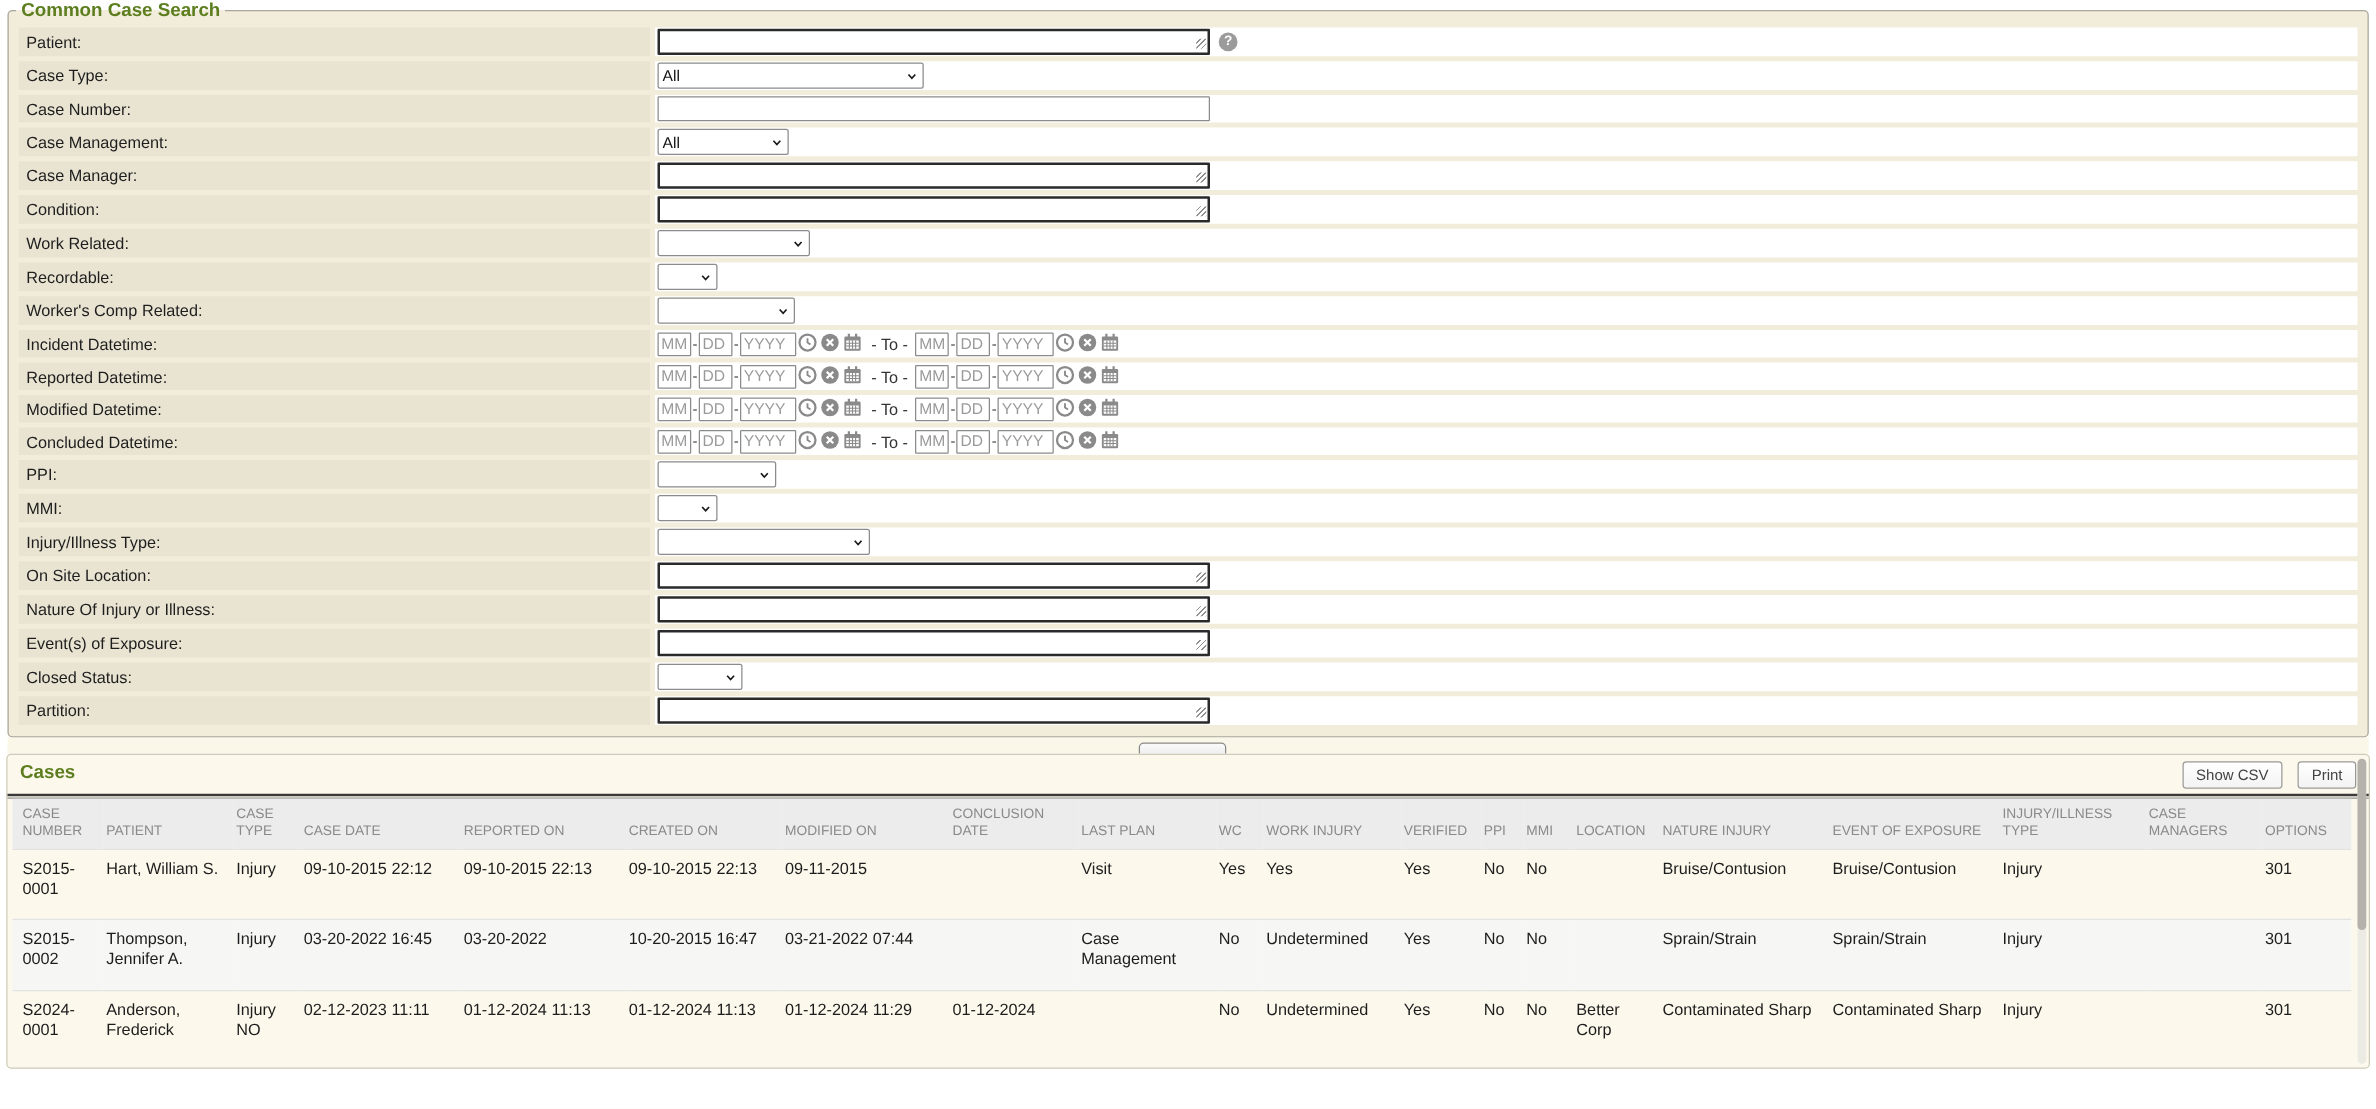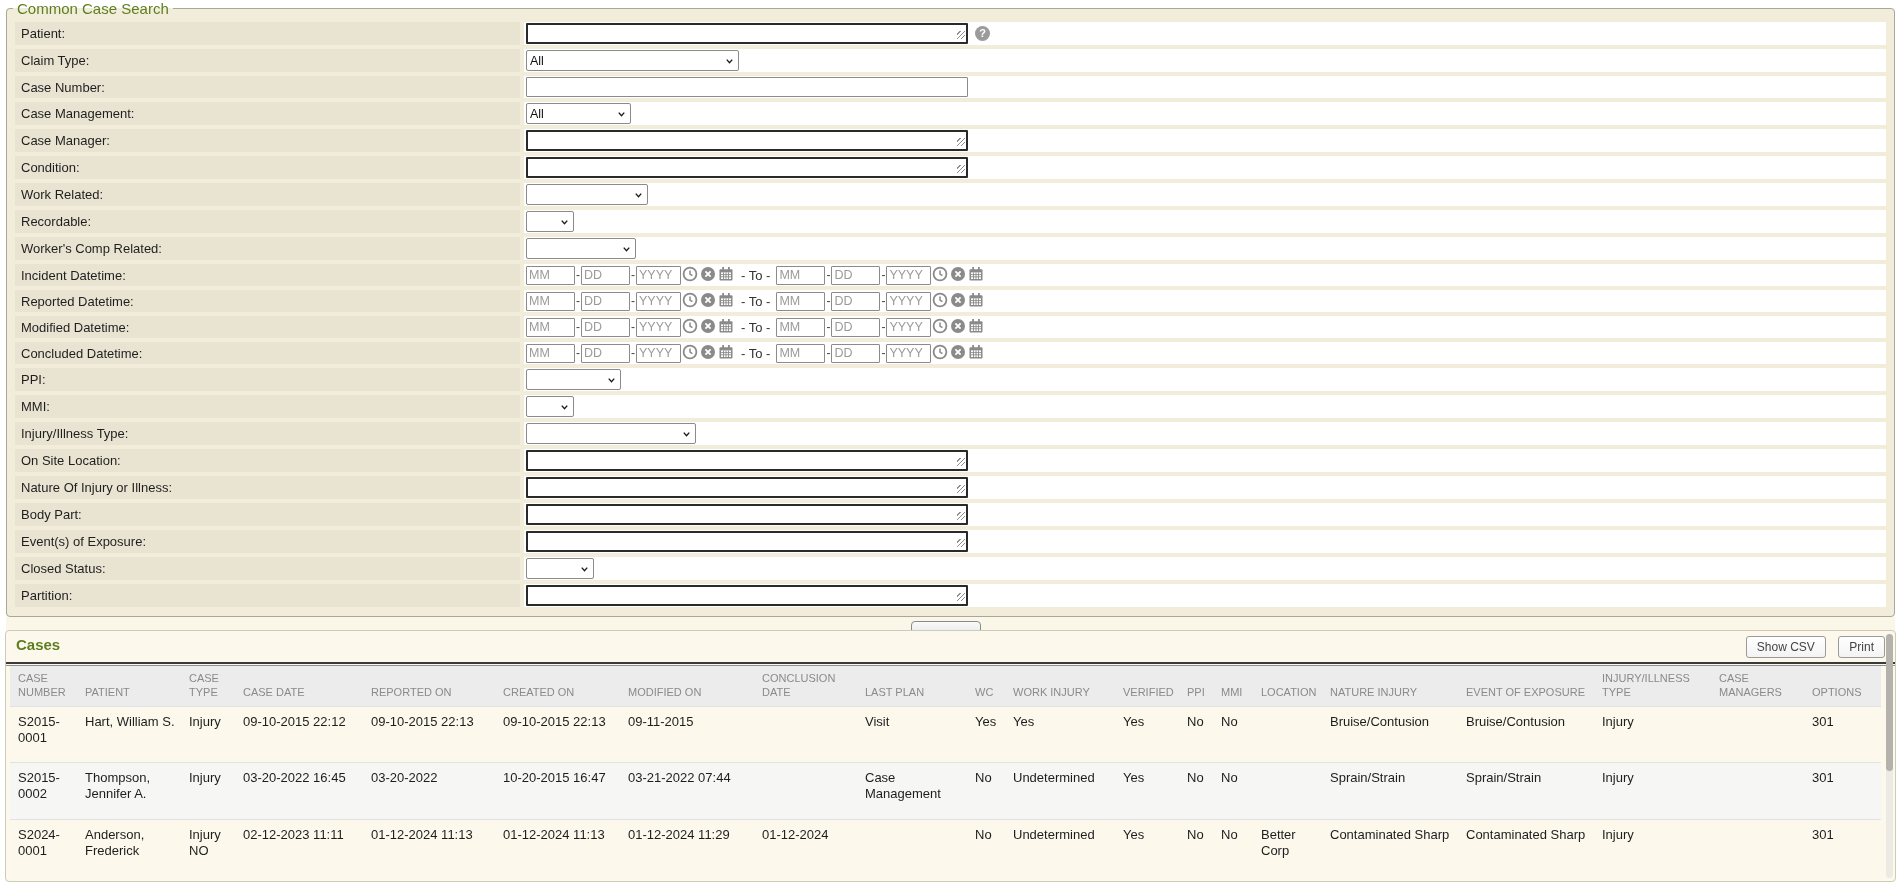--- a/index.html
+++ b/index.html
@@ -3,21 +3,21 @@
 <meta charset="utf-8">
 <style>
   * { box-sizing: border-box; }
   html,body { margin:0; padding:0; }
   body { font-family:"Liberation Sans", sans-serif; background:#ffffff; }
   .page { position:relative; width:1901px; height:887px; overflow:hidden; background:#fff; }
 
   
   fieldset.search { margin:0 6px 0 6px; border:1px solid #a9a69c; border-radius:4px;
     background:#f2edda; padding:1px 4px 5px 4px; }
-  fieldset.search legend { font-size:15px; font-weight:normal; color:#5d7e1f; padding:0 4px; margin-left:2px; }
+  fieldset.search legend { font-size:15px; font-weight:bold; color:#5d7e1f; padding:0 4px; margin-left:2px; }
   table.form { width:100%; border-spacing:4px 4px; table-layout:fixed; }
   td.lbl { background:#e9e4d2; padding:2px 2px 2px 6px; font-size:13px; color:#1e1e1e; height:22px; }
   td.val { background:#ffffff; padding:1px 1px 1px 2px; white-space:nowrap; }
 
   .ta-wrap { position:relative; display:inline-block; vertical-align:middle; }
   textarea.ta { width:442px; height:21px; border:2px solid #2a2a2a; border-radius:1px; resize:none;
     font-family:"Liberation Sans",sans-serif; font-size:13px; padding:1px 3px; overflow:hidden;
     vertical-align:middle; background:#fff; }
   .ta-wrap::after { content:""; position:absolute; right:3px; bottom:5px; width:8px; height:8px;
     background:repeating-linear-gradient(135deg, transparent 0 2px, #8f8f8f 2px 3px); pointer-events:none; }
@@ -26,21 +26,21 @@
     font-family:"Liberation Sans",sans-serif; font-size:13px; padding:1px 3px; vertical-align:middle; }
 
   .sel-wrap { position:relative; display:inline-block; vertical-align:middle; }
   select.sel { appearance:none; -webkit-appearance:none; height:21px; border:1px solid #8b8b8b;
     border-radius:2px; background:#fff; font-family:"Liberation Sans",sans-serif; font-size:12.5px;
     padding:0 16px 0 3px; color:#111; vertical-align:middle; }
   .sel-wrap .chev { position:absolute; right:4px; top:50%; transform:translateY(-50%); pointer-events:none; line-height:0; }
 
   .dt-input { height:19px; border:1px solid #8b8b8b; border-radius:1px; font-family:"Liberation Sans",sans-serif;
     font-size:12.5px; padding:1px 2px; vertical-align:middle; }
-  .dt-mm, .dt-dd { width:49px; }
+  .dt-mm, .dt-dd { width:27px; }
   .dt-yy { width:45px; }
   .dt-input::placeholder { color:#9a9a9a; opacity:1; }
   .dt-dash { color:#444; font-size:12px; margin:0 1px; vertical-align:middle; }
   .dt-to { color:#333; font-size:13px; margin:0 6px; vertical-align:middle; }
   .icon-btn { display:inline-block; width:16px; height:16px; margin:0 1px; vertical-align:-3px; cursor:pointer; }
   .icon-btn:first-of-type { margin-left:5px; }
   .help-icon { display:inline-block; width:15px; height:15px; margin-left:7px; border-radius:50%;
     background:#9b9b9b; color:#fff; font-size:11px; font-weight:bold; text-align:center; line-height:15px;
     vertical-align:middle; cursor:pointer; }
 
@@ -83,21 +83,21 @@
       <colgroup>
           <col style="width:505px">
           <col>
         </colgroup>
       <tbody id="form-rows">
           <tr>
             <td class="lbl">Patient:</td>
             <td class="val"><span class="ta-wrap"><textarea class="ta" style=""></textarea></span><span class="help-icon">?</span></td>
           </tr>
           <tr>
-            <td class="lbl">Claim Type:</td>
+            <td class="lbl">Case Type:</td>
             <td class="val"><span class="sel-wrap"><select class="sel" style="width: 213px;"><option>All</option></select><span class="chev"><svg viewBox="0 0 16 16" width="11" height="11">
                     <path d="M4 6 L8 10.4 L12 6" fill="none" stroke="#1a1a1a" stroke-width="2"></path>
                   </svg></span></span></td>
           </tr>
           <tr>
             <td class="lbl">Case Number:</td>
             <td class="val"><input type="text" class="txt" style=""></td>
           </tr>
           <tr>
             <td class="lbl">Case Management:</td>
@@ -260,24 +260,20 @@
             <td class="val"><span class="sel-wrap"><select class="sel" style="width: 170px;"><option></option></select><span class="chev"><svg viewBox="0 0 16 16" width="11" height="11">
                     <path d="M4 6 L8 10.4 L12 6" fill="none" stroke="#1a1a1a" stroke-width="2"></path>
                   </svg></span></span></td>
           </tr>
           <tr>
             <td class="lbl">On Site Location:</td>
             <td class="val"><span class="ta-wrap"><textarea class="ta" style=""></textarea></span></td>
           </tr>
           <tr>
             <td class="lbl">Nature Of Injury or Illness:</td>
-            <td class="val"><span class="ta-wrap"><textarea class="ta" style=""></textarea></span></td>
-          </tr>
-          <tr>
-            <td class="lbl">Body Part:</td>
             <td class="val"><span class="ta-wrap"><textarea class="ta" style=""></textarea></span></td>
           </tr>
           <tr>
             <td class="lbl">Event(s) of Exposure:</td>
             <td class="val"><span class="ta-wrap"><textarea class="ta" style=""></textarea></span></td>
           </tr>
           <tr>
             <td class="lbl">Closed Status:</td>
             <td class="val"><span class="sel-wrap"><select class="sel" style="width: 68px;"><option></option></select><span class="chev"><svg viewBox="0 0 16 16" width="11" height="11">
                     <path d="M4 6 L8 10.4 L12 6" fill="none" stroke="#1a1a1a" stroke-width="2"></path>

